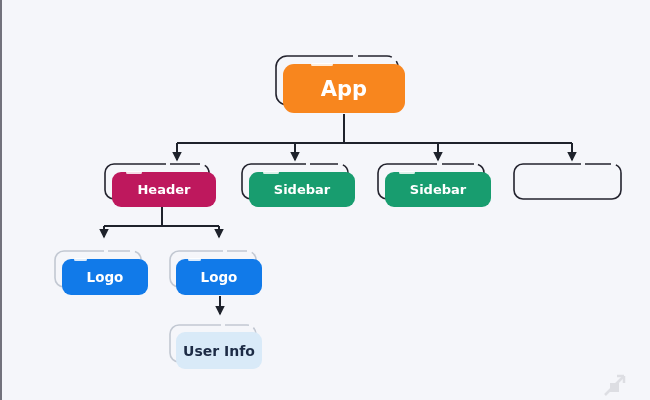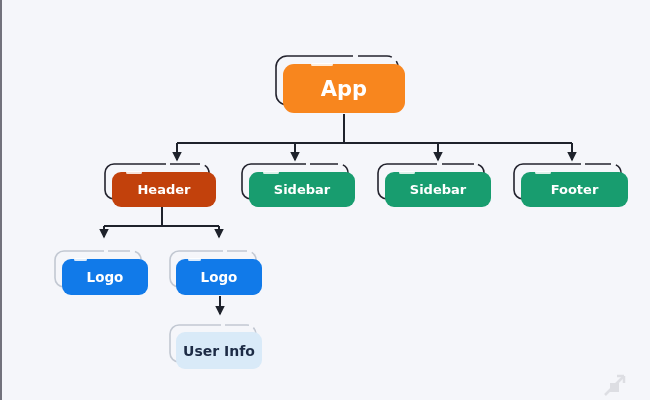--- a/index.html
+++ b/index.html
@@ -16,21 +16,21 @@
   svg.layer{position:absolute;left:0;top:0;width:650px;height:400px;}
 
   .node{position:absolute;display:flex;align-items:center;justify-content:center;
         border-radius:9px;font-weight:bold;box-sizing:border-box;}
   .node .lbl{position:relative;z-index:2;}
   .gloss{position:absolute;top:-1px;height:3px;width:16px;border-radius:2px;
          background:rgba(255,255,255,.85);z-index:3;}
 
   
   .n-app      {left:283px;top:64px; width:122px;height:49px;background:#f8861e;color:#ffffff;font-size:21px;border-radius:11px;}
-  .n-header   {left:112px;top:172px;width:104px;height:35px;background:#c2410c;color:#ffffff;font-size:13px;}
+  .n-header   {left:112px;top:172px;width:104px;height:35px;background:#be185d;color:#ffffff;font-size:13px;}
   .n-sidebar1 {left:249px;top:172px;width:106px;height:35px;background:#189d6f;color:#ffffff;font-size:13px;}
   .n-sidebar2 {left:385px;top:172px;width:106px;height:35px;background:#189d6f;color:#ffffff;font-size:13px;}
   .n-footer   {left:521px;top:172px;width:107px;height:35px;background:#189d6f;color:#ffffff;font-size:13px;}
   .n-logo1    {left:62px; top:259px;width:86px; height:36px;background:#117ae9;color:#ffffff;font-size:13.5px;}
   .n-logo2    {left:176px;top:259px;width:86px; height:36px;background:#117ae9;color:#ffffff;font-size:13.5px;}
   .n-userinfo {left:176px;top:332px;width:86px; height:37px;background:#d9eaf8;color:#1d2b45;font-size:14px;text-align:right;}
 
   .n-app .gloss{left:28px;width:22px;}
   .n-header .gloss{left:14px;}
   .n-sidebar1 .gloss{left:14px;}
@@ -96,24 +96,20 @@
   <div class="node n-sidebar1">
     <div class="gloss"></div>
     <span class="lbl">Sidebar</span>
   </div>
 
   <div class="node n-sidebar2">
     <div class="gloss"></div>
     <span class="lbl">Sidebar</span>
   </div>
 
-  <div class="node n-footer">
-    <div class="gloss"></div>
-    <span class="lbl">Footer</span>
-  </div>
 
   <div class="node n-logo1">
     <div class="gloss"></div>
     <span class="lbl">Logo</span>
   </div>
 
   <div class="node n-logo2">
     <div class="gloss"></div>
     <span class="lbl">Logo</span>
   </div>

